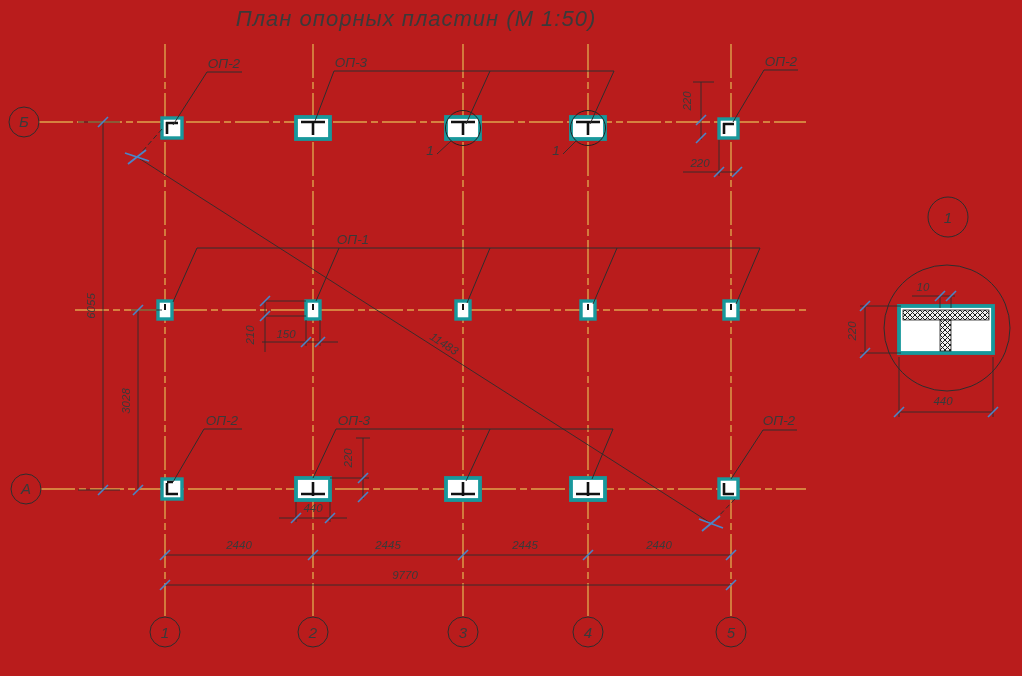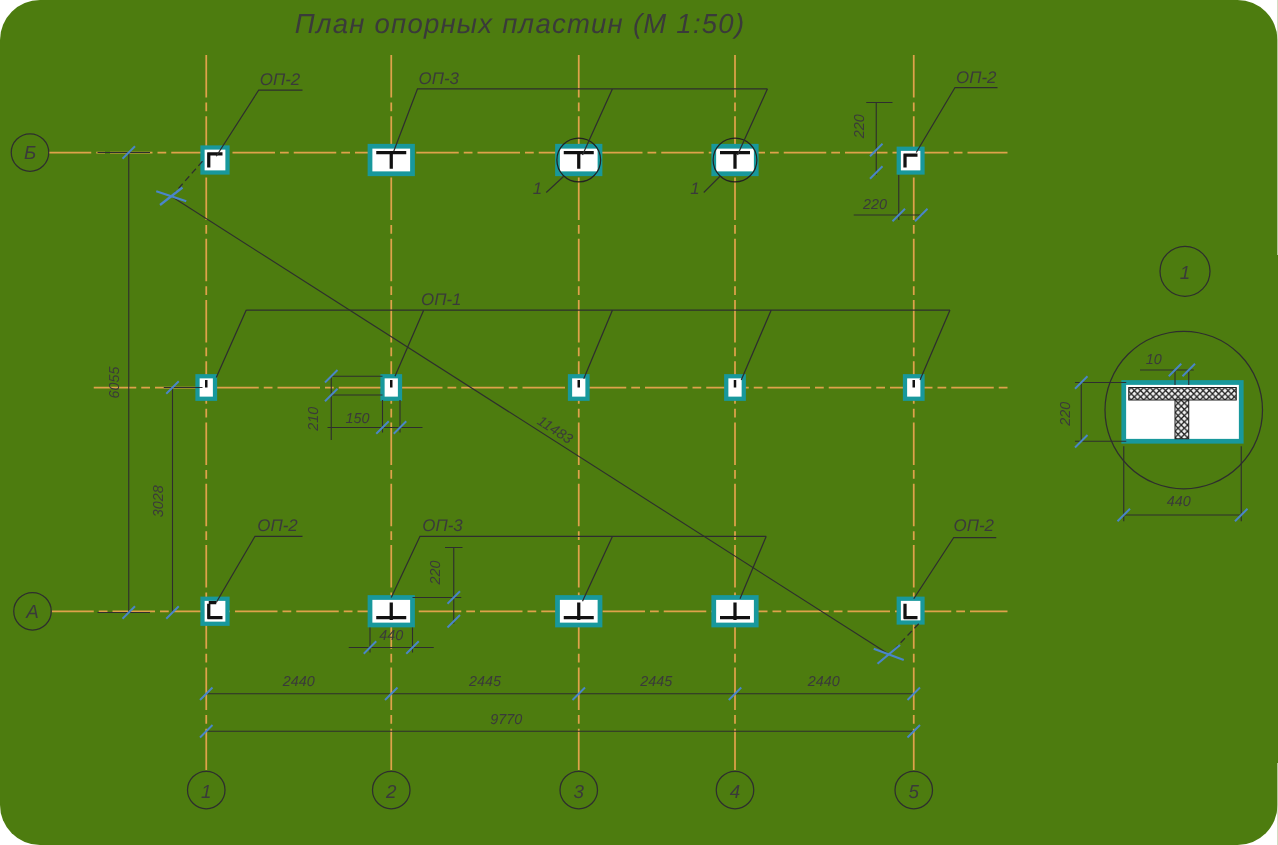--- a/index.html
+++ b/index.html
@@ -1,16 +1,16 @@
 <!DOCTYPE html>
 <html style="--c-grid: #DFA24B; --c-plate: #18989C; --c-tick: #4A86C8; --c-line: #2E2E2E; --c-text: #3A3A3A;"><head>
 <meta charset="utf-8">
 <style>
   html,body{margin:0;padding:0;background:#fff;}
-  .canvas{width:1022px;height:676px;position:relative;background:#4d7c0f;overflow:hidden;border-radius:32px;}
+  .canvas{width:1022px;height:676px;position:relative;background:#b91c1c;overflow:hidden;}
   svg text{font-family:"Liberation Sans","DejaVu Sans",sans-serif;font-style:italic;fill:var(--c-text,#3A3A3A);}
   .title-t{font-size:22px;letter-spacing:1px;}
   .axis-t{font-size:15px;}
   .lbl-t{font-size:13.5px;}
   .dim-t{font-size:11.5px;}
   .grid{stroke:var(--c-grid,#DFA24B);stroke-width:1.4;fill:none;}
   .grid-dash{stroke-dasharray:34 4 7 4;}
   .dline{stroke:var(--c-line,#2E2E2E);stroke-width:1;fill:none;}
   .dthin{stroke:var(--c-line,#2E2E2E);stroke-width:0.9;fill:none;}
   .ddash{stroke:var(--c-line,#2E2E2E);stroke-width:1;fill:none;stroke-dasharray:5 3;}

